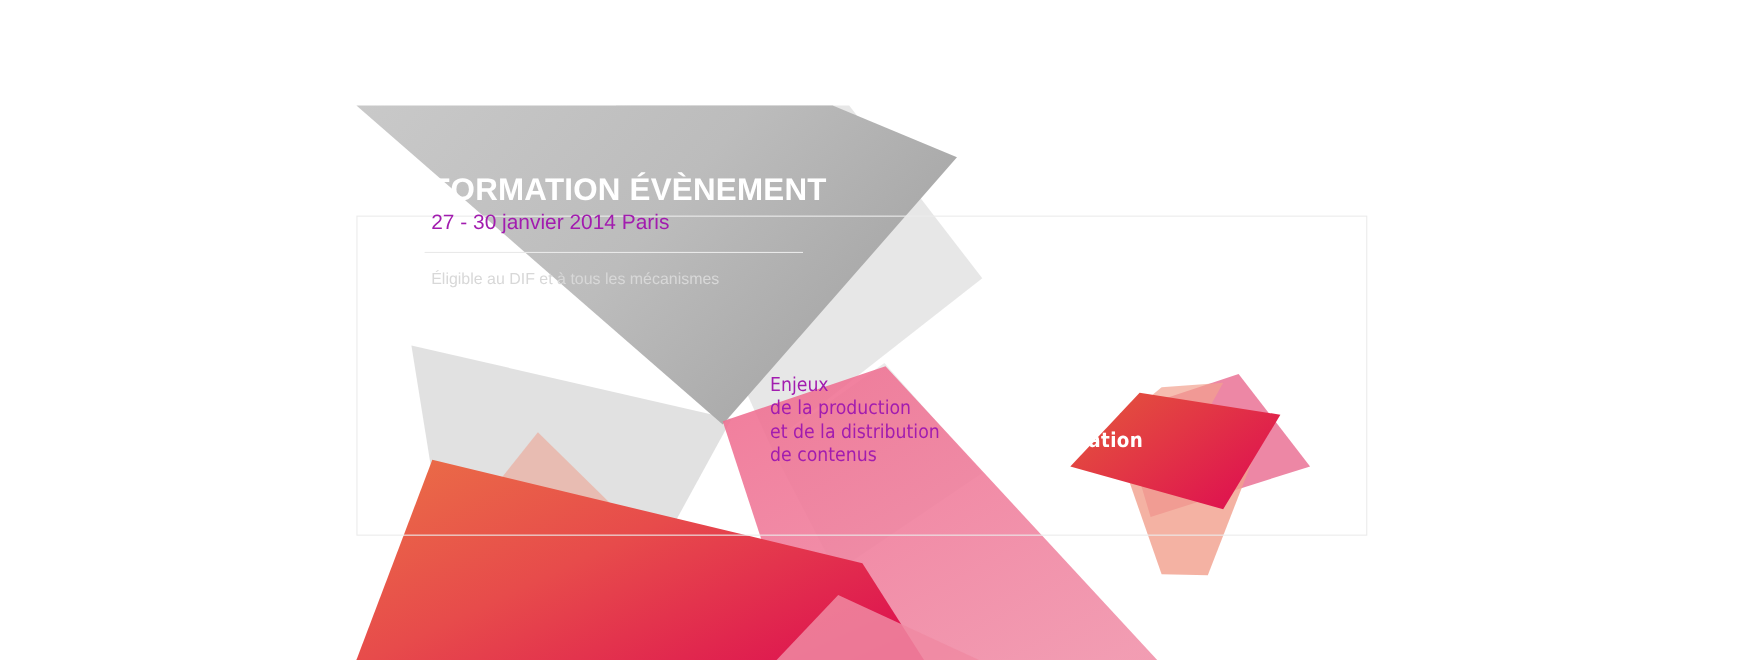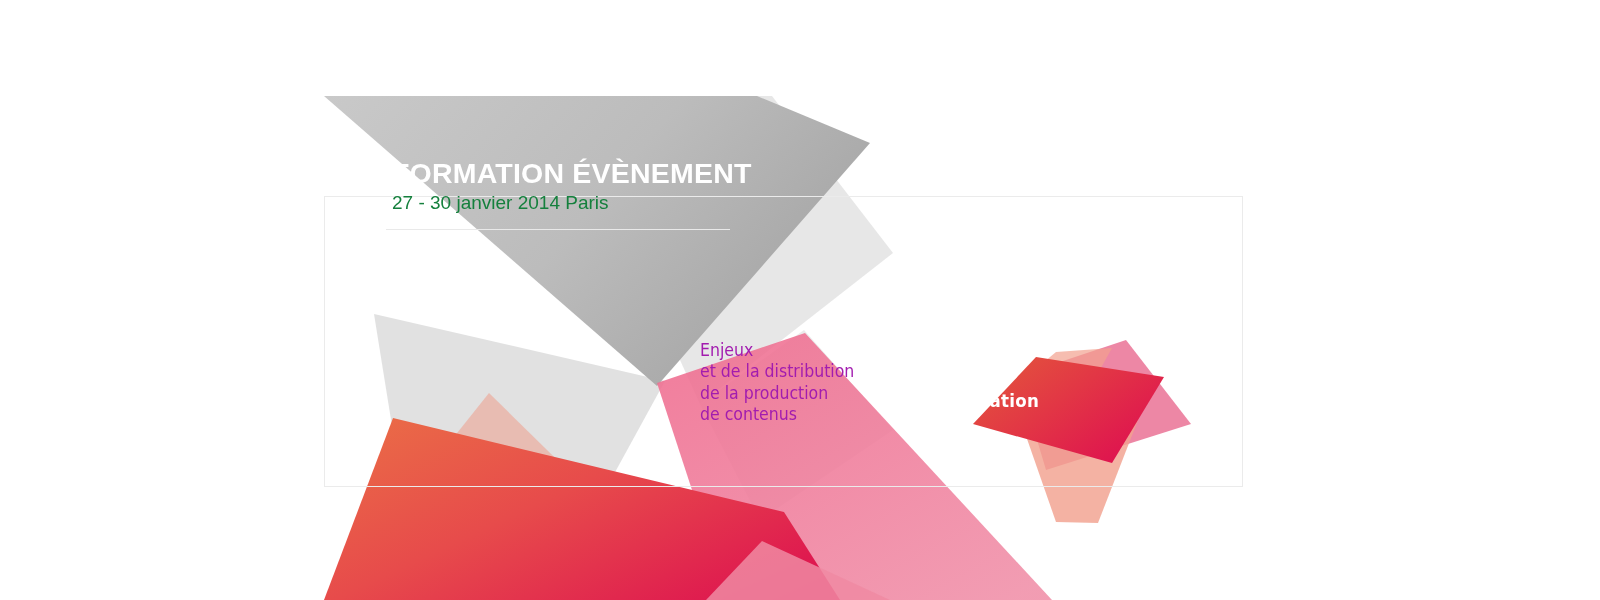--- a/index.html
+++ b/index.html
@@ -53,21 +53,21 @@
     font-weight: bold;
     color: #ffffff;
     letter-spacing: 0.2px;
     line-height: 1.08;
     white-space: nowrap;
     margin: 0;
   }
   #event-date {
     font-size: 19px;
     font-weight: normal;
-    color: #15803d;
+    color: #a21caf;
     line-height: 1.35;
     margin: 1px 0 0 0;
     white-space: nowrap;
   }
   #header-rule {
     width: 344px;
     height: 1px;
     background: #e9e9e9;
     margin: 14px 0 0 -6px;
   }
@@ -161,27 +161,28 @@
     <polygon points="1036,357 1164,377 1112,463 973,424" fill="url(#badgeGrad)"></polygon>
   </svg>
 
   <div id="content-frame"></div>
 
   <div id="header-text">
     <div id="event-title">FORMATION ÉVÈNEMENT</div>
     <div id="event-date">27 - 30 janvier 2014 Paris</div>
     <div id="header-rule"></div>
     <div id="eligibility">
+      <div>Éligible au DIF et à tous les mécanismes</div>
     </div>
   </div>
 
   <div id="enjeux-block">
     <div>Enjeux</div>
+    <div>de la production</div>
     <div>et de la distribution</div>
-    <div>de la production</div>
     <div>de contenus</div>
   </div>
 
   <div id="badge-text">
     <div id="badge-line-1">face</div>
     <div id="badge-line-3">formation</div>
   </div>
 
 </div>
 

